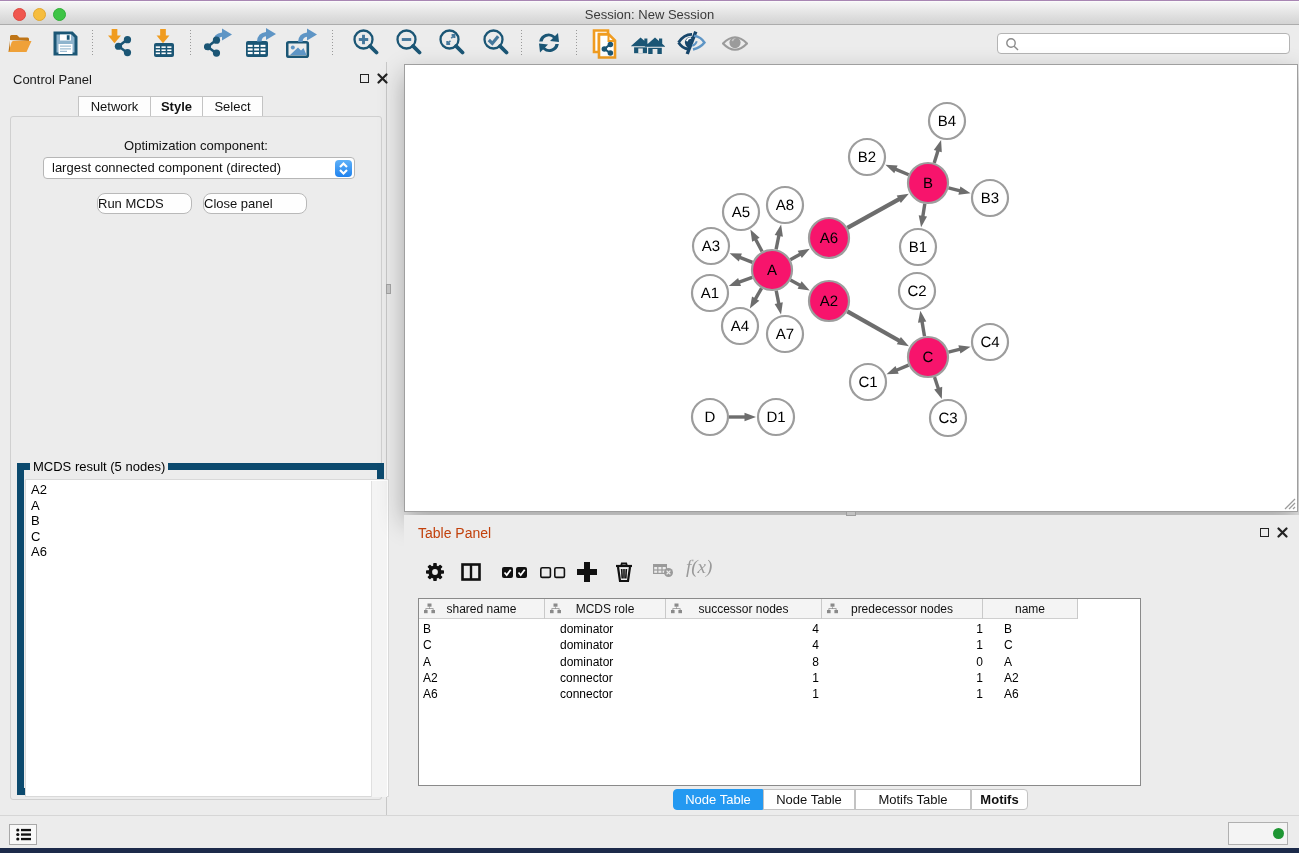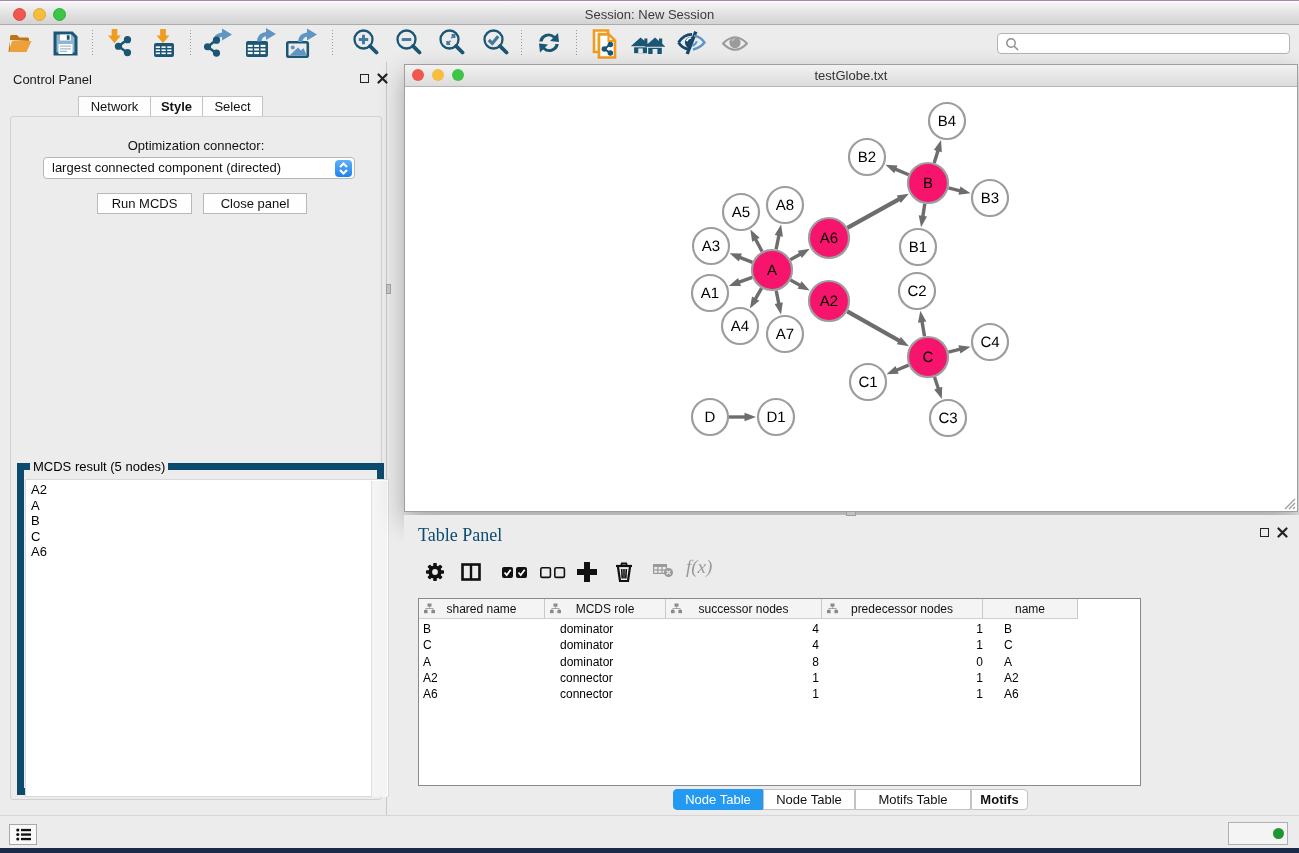--- a/index.html
+++ b/index.html
@@ -31,38 +31,38 @@
     text-align:center; line-height:20px; color:#111; }
   .cptab.active { background:#2499f1; color:#4c1d95; border-color:#2499f1; border-radius:4px;margin-top:40px; }
   #cp-body { left:10px; top:54px; width:372px; height:684px; background:#ececec;
     border:1px solid #d0d0d0; border-radius:3px; }
   #opt-label { width:100%; text-align:center; top:21px; font-size:13px; color:#111; }
   #combo { left:32px; top:40px; width:312px; height:22px; background:#fff;
     border:1px solid #b6b6b6; border-radius:4px; font-size:13px; line-height:20px;
     padding-left:8px; color:#111; }
   #combo-btn { right:2px; top:2px; width:17px; height:17px; border-radius:4px;
     background:linear-gradient(#5fb1f8,#1f82ee); color:#fff; }
-  .btn { position:absolute; background:#fefefe; border:1px solid #b9b9b9; border-radius:0;
-    font-size:13px; text-align:center; color:#111; }
+  .btn { position:absolute; background:#fefefe; border:1px solid #b9b9b9; border-radius:8px;
+    font-size:13px; text-align:left; color:#111; }
   #grpbox { left:6px; top:346px; width:367px; height:332px; border:7px solid #0c4a6e; }
   #grp-label { left:6px; top:-11px; background:#ececec; padding:0 3px; font-size:13px; }
   #grp-list { left:1px; top:9px; width:364px; height:318px; background:#fff; border:1px solid #d9d9d9;
     font-size:13px; line-height:15.6px; padding:2px 0 0 5px; color:#000; }
   #grp-scroll { right:1px; top:1px; width:16px; height:316px; background:#f4f4f4; border-left:1px solid #e0e0e0; }
 
   
   #netwin { left:404px; top:64px; width:894px; height:448px; background:#fff;
     border:1px solid #9f9f9f; box-shadow:0 10px 24px rgba(0,0,0,0.30); }
   #nw-titlebar { left:0; top:0; width:100%; height:22px;
     background:linear-gradient(#f2f2f2,#dcdcdc); border-bottom:1px solid #b5b5b5; }
   #nw-title { width:100%; text-align:center; top:3px; font-size:13px; color:#333; }
 
   
   #tpanel { left:404px; top:515px; width:895px; height:300px; background:#ececec; }
-  #tp-title { left:14px; top:10px; font-size:18px; color:#0c4a6e;font-family:Liberation Serif, serif; }
+  #tp-title { left:14px; top:10px; font-size:14px; color:#c2410c; }
   #ttable { left:14px; top:83px; width:723px; height:188px; background:#fff; border:1px solid #8a8a8a; }
   .thead { left:0; top:0; height:20px; background:#f4f4f4; border-bottom:1px solid #cfcfcf; border-right:1px solid #c9c9c9; font-size:12px; }
   .thcell { position:absolute; top:0; height:20px; border-right:1px solid #c9c9c9; text-align:center;
     line-height:20px; color:#111; }
   .trow { position:absolute; font-size:12px; height:16px; line-height:16px; color:#000; }
   .bt-tabs { top:274px; font-size:13px; }
   .bttab { position:absolute; height:21px; background:#fff; border:1px solid #c3c3c3;
     text-align:center; line-height:20px; color:#111; }
   .bttab.active { background:#2499f1; color:#fff; border-color:#2499f1; }
 
@@ -259,45 +259,39 @@
     <svg class="abs" style="left:377px;top:11px;" width="11" height="11" viewBox="0 0 11 11">
       <path d="M1.5 1.5 L9.5 9.5 M9.5 1.5 L1.5 9.5" stroke="#222" stroke-width="2.2" stroke-linecap="round"></path>
     </svg>
     <div class="cp-tabs abs" style="left:0;width:387px;">
       <div class="cptab" style="left:78px; width:73px;">Network</div>
       <div class="cptab" style="left:150px; width:53px;font-weight:bold;">Style</div>
       <div class="cptab" style="left:202px; width:61px;">Select</div>
       <div class="cptab active" style="left:262px; width:60px;">MCDS</div>
     </div>
     <div id="cp-body" class="abs">
-      <div id="opt-label" class="abs">Optimization connector:</div>
+      <div id="opt-label" class="abs">Optimization component:</div>
       <div id="combo" class="abs">largest connected component (directed)
         <div id="combo-btn" class="abs"><svg width="17" height="17" viewBox="0 0 17 17">
             <path d="M5 7 L8.5 3.4 L12 7" fill="none" stroke="#fff" stroke-width="2.1"></path>
             <path d="M5 10 L8.5 13.6 L12 10" fill="none" stroke="#fff" stroke-width="2.1"></path>
           </svg></div>
       </div>
       <div class="btn" style="left:86px; top:76px; width:95px; height:21px; line-height:20px;">Run MCDS</div>
       <div class="btn" style="left:192px; top:76px; width:104px; height:21px; line-height:20px;">Close panel</div>
       <div id="grpbox" class="abs">
         <div id="grp-label" class="abs">MCDS result (5 nodes)</div>
         <div id="grp-list" class="abs">A2<br>A<br>B<br>C<br>A6
           <div id="grp-scroll" class="abs"></div>
         </div>
       </div>
     </div>
   </div>
 
   <div id="netwin" class="abs">
-    <div id="nw-titlebar" class="abs">
-      <div class="tl abs" style="left:7px; top:4px; width:12px; height:12px; background:#f0574f;"></div>
-      <div class="tl abs" style="left:27px; top:4px; width:12px; height:12px; background:#f6bd3e;"></div>
-      <div class="tl abs" style="left:47px; top:4px; width:12px; height:12px; background:#3ec446;"></div>
-      <div id="nw-title" class="abs">testGlobe.txt</div>
-    </div>
     <svg class="abs" style="right:1px;bottom:1px;" width="14" height="14" viewBox="0 0 14 14">
       <g stroke="#9b9b9b" stroke-width="1.2">
         <line x1="13" y1="3" x2="3" y2="13"></line>
         <line x1="13" y1="7" x2="7" y2="13"></line>
         <line x1="13" y1="11" x2="11" y2="13"></line>
       </g>
     </svg>
     <div id="graph" class="abs" style="left:0;top:22px;"><svg width="892" height="424" viewBox="0 0 892 424">
 <line x1="357.1" y1="164.5" x2="349.9" y2="151.0" stroke="#6d6d6d" stroke-width="3.4"></line>
 <polygon points="345.4,142.6 354.6,150.8 347.1,154.8" fill="#6d6d6d"></polygon>

